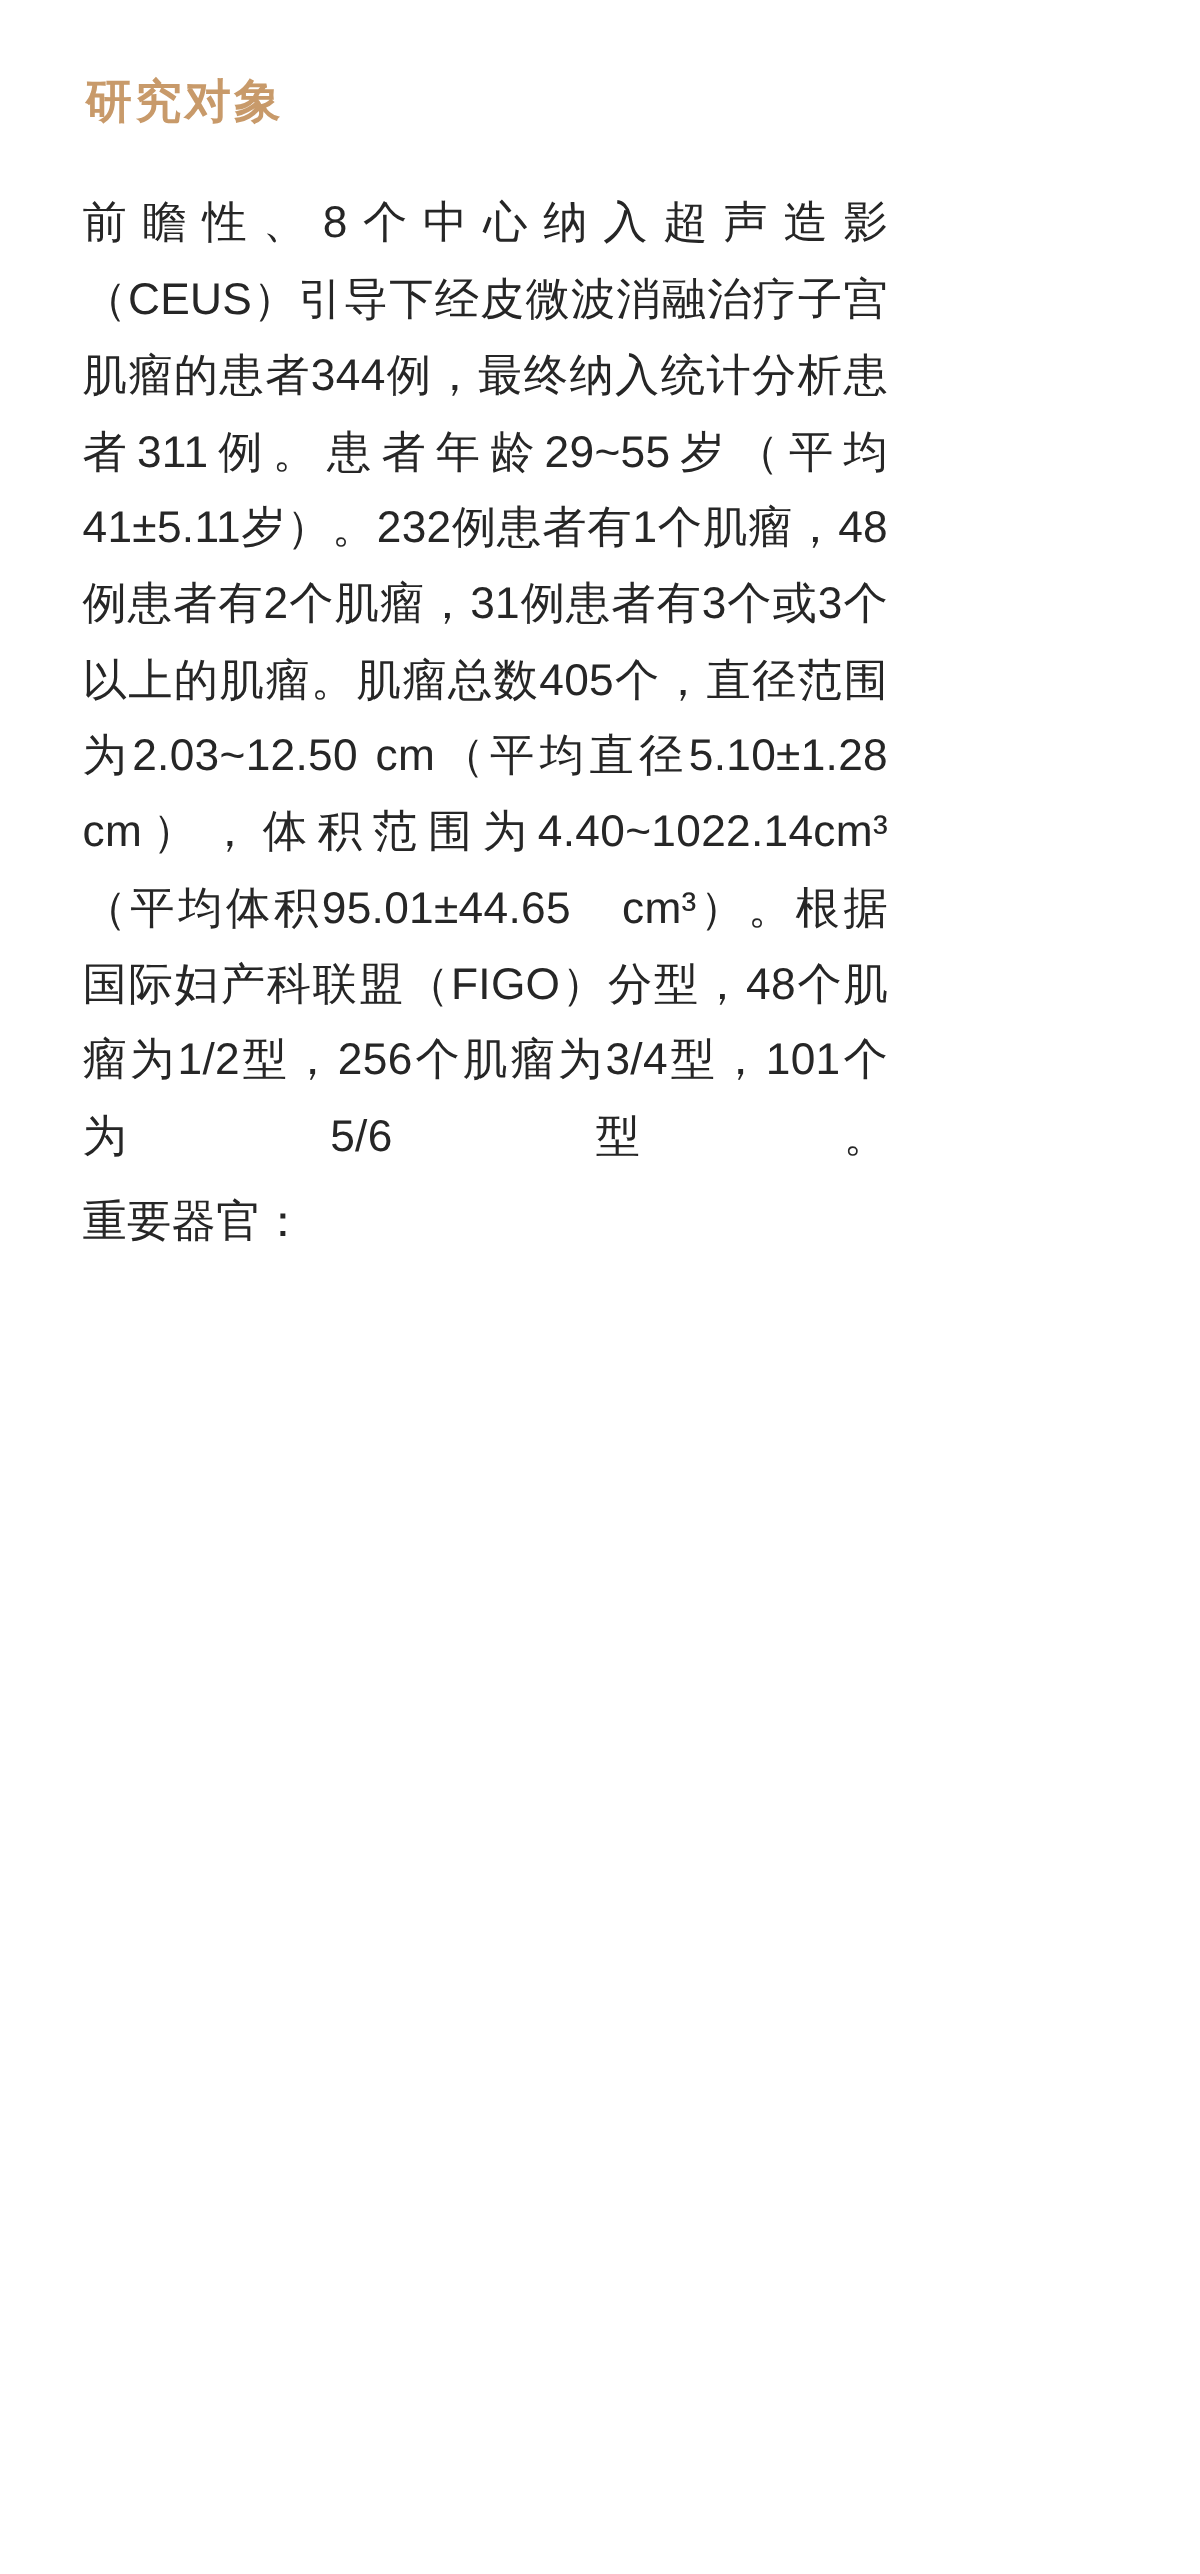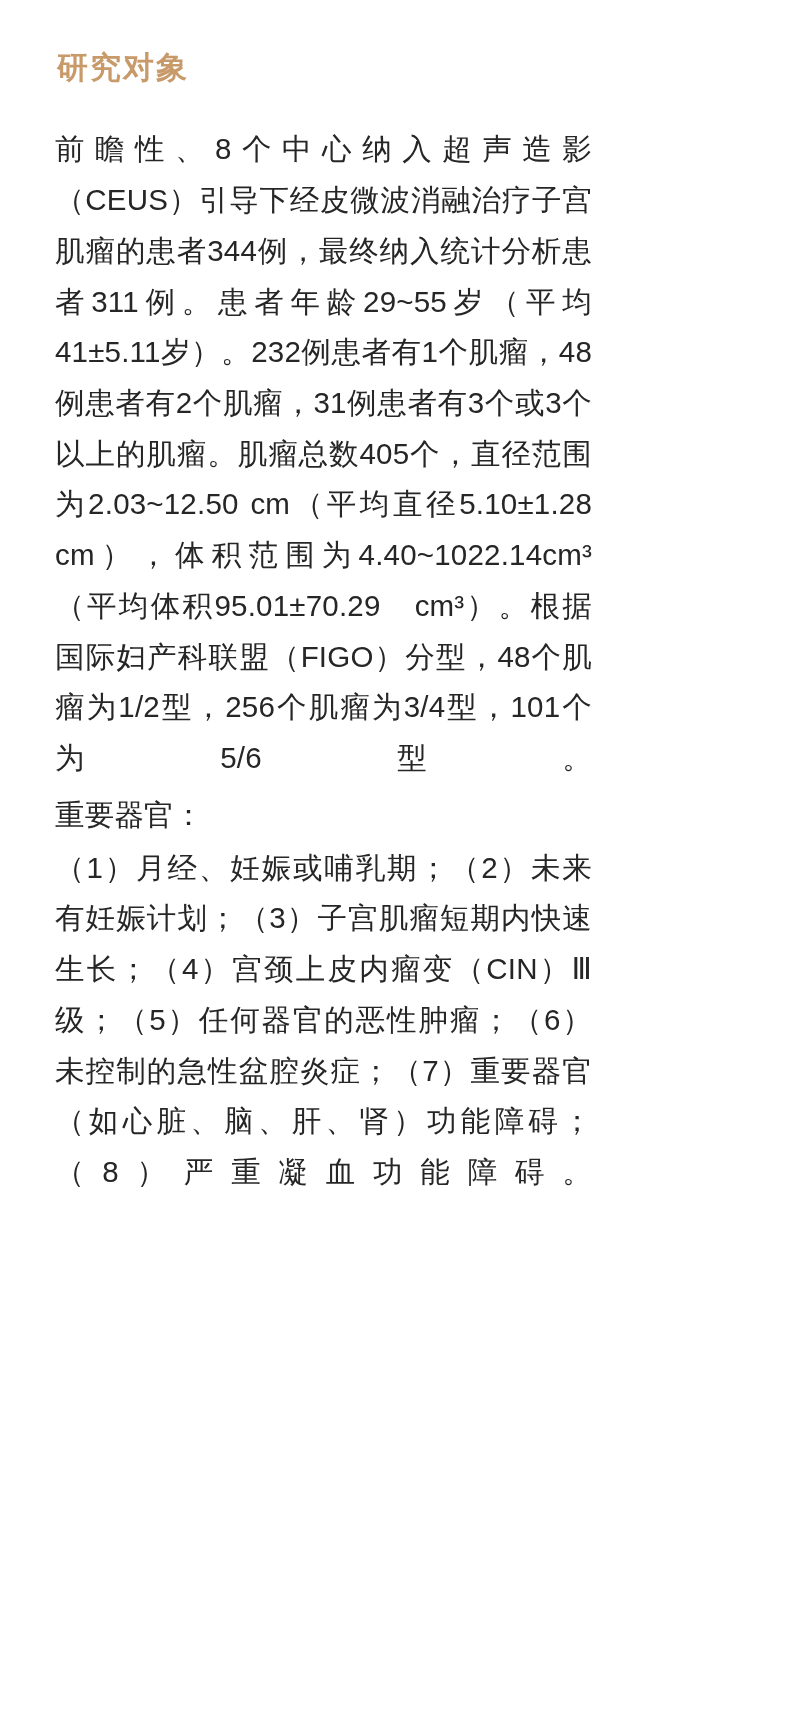--- a/index.html
+++ b/index.html
@@ -53,22 +53,21 @@
 </style>
 </head>
 <body>
 
 <div class="page">
 
   <h1 class="section-title">研究对象</h1>
 
   <div class="body-block">
 
-    <p class="para spread">前瞻性、8个中心纳入超声造影（CEUS）引导下经皮微波消融治疗子宫肌瘤的患者344例，最终纳入统计分析患者311例。患者年龄29~55岁（平均41±5.11岁）。232例患者有1个肌瘤，48例患者有2个肌瘤，31例患者有3个或3个以上的肌瘤。肌瘤总数405个，直径范围为2.03~12.50 cm（平均直径5.10±1.28 cm），体积范围为4.40~1022.14cm³（平均体积95.01±70.29　cm³）。根据国际妇产科联盟（FIGO）分型，48个肌瘤为1/2型，256个肌瘤为3/4型，101个为5/6型。</p>
+    <p class="para spread">前瞻性、8个中心纳入超声造影（CEUS）引导下经皮微波消融治疗子宫肌瘤的患者344例，最终纳入统计分析患者311例。患者年龄29~55岁（平均41±5.11岁）。232例患者有1个肌瘤，48例患者有2个肌瘤，31例患者有3个或3个以上的肌瘤。肌瘤总数405个，直径范围为2.03~12.50 cm（平均直径5.10±1.28 cm），体积范围为4.40~1022.14cm³（平均体积95.01±44.65　cm³）。根据国际妇产科联盟（FIGO）分型，48个肌瘤为1/2型，256个肌瘤为3/4型，101个为5/6型。</p>
 
     <p class="para label-line">重要器官：</p>
 
 
 
-    <p class="para spread">（1）月经、妊娠或哺乳期；（2）未来有妊娠计划；（3）子宫肌瘤短期内快速生长；（4）宫颈上皮内瘤变（CIN）Ⅲ级；（5）任何器官的恶性肿瘤；（6）未控制的急性盆腔炎症；（7）重要器官（如心脏、脑、肝、肾）功能障碍；（8）严重凝血功能障碍。</p>
 
   </div>
 </div>
 
 </body></html>

